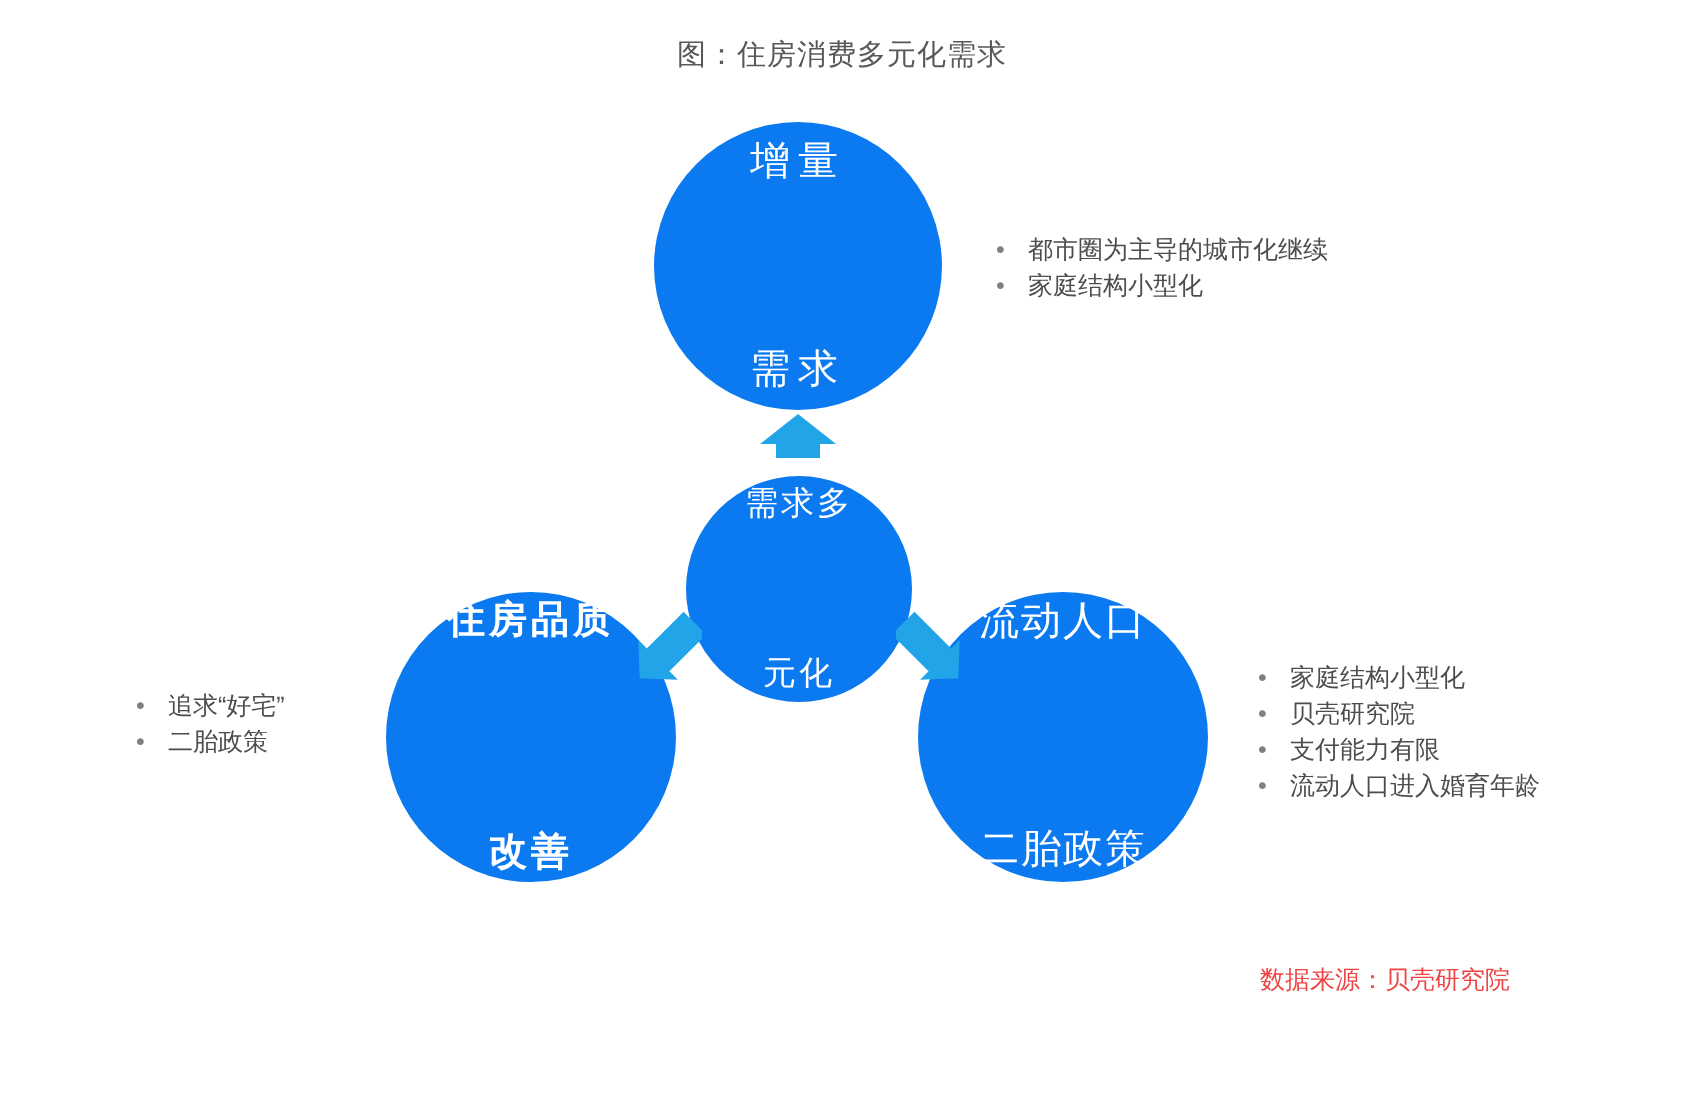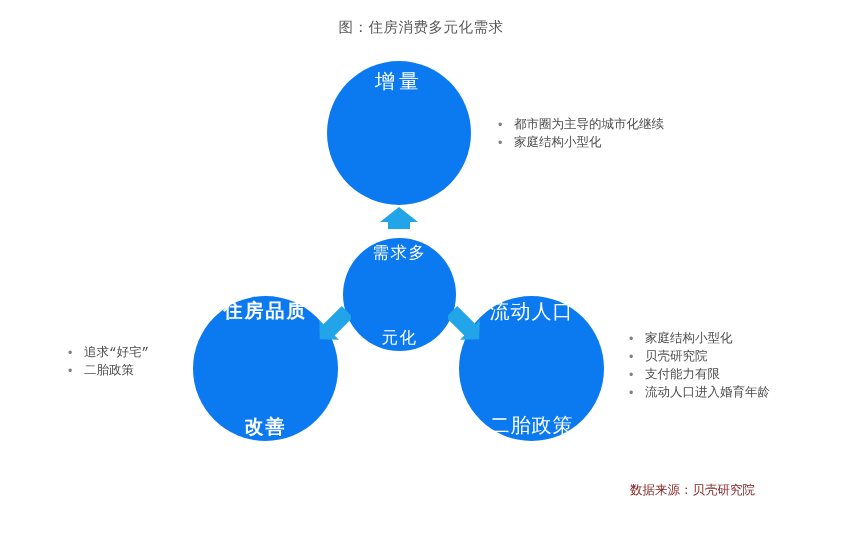--- a/index.html
+++ b/index.html
@@ -121,46 +121,46 @@
     display: inline-block;
     width: 16px;
     flex: 0 0 16px;
     color: #808080;
     font-size: 12.5px;
     line-height: 18px;
   }
   .bullet-text {
     display: inline-block;
     line-height: 18px;
-    font-family: Liberation Mono, monospace;
   }
 
   #bullets-growth { left: 498px; top: 116px; }
   #bullets-quality { left: 68px; top: 344px; }
   #bullets-rental { left: 629px; top: 330px; }
 
   
   .source-note {
     position: absolute;
     right: 55px;
     top: 482px;
     font-size: 12.5px;
-    color: #7f1d1d;
+    color: #ef4444;
     white-space: pre;
   }
 </style>
 </head>
 <body>
 
 <div id="canvas">
 
   <div class="fig-title">图：住房消费多元化需求</div>
 
   <div class="node-circle" id="circle-growth">
     <span class="node-line">增量</span>
+    <span class="node-line">需求</span>
   </div>
 
   <div class="node-circle" id="circle-center">
     <span class="node-line">需求多</span>
     <span class="node-line">元化</span>
   </div>
 
   <div class="node-circle" id="circle-quality">
     <span class="node-line">住房品质</span>
     <span class="node-line">改善</span>

